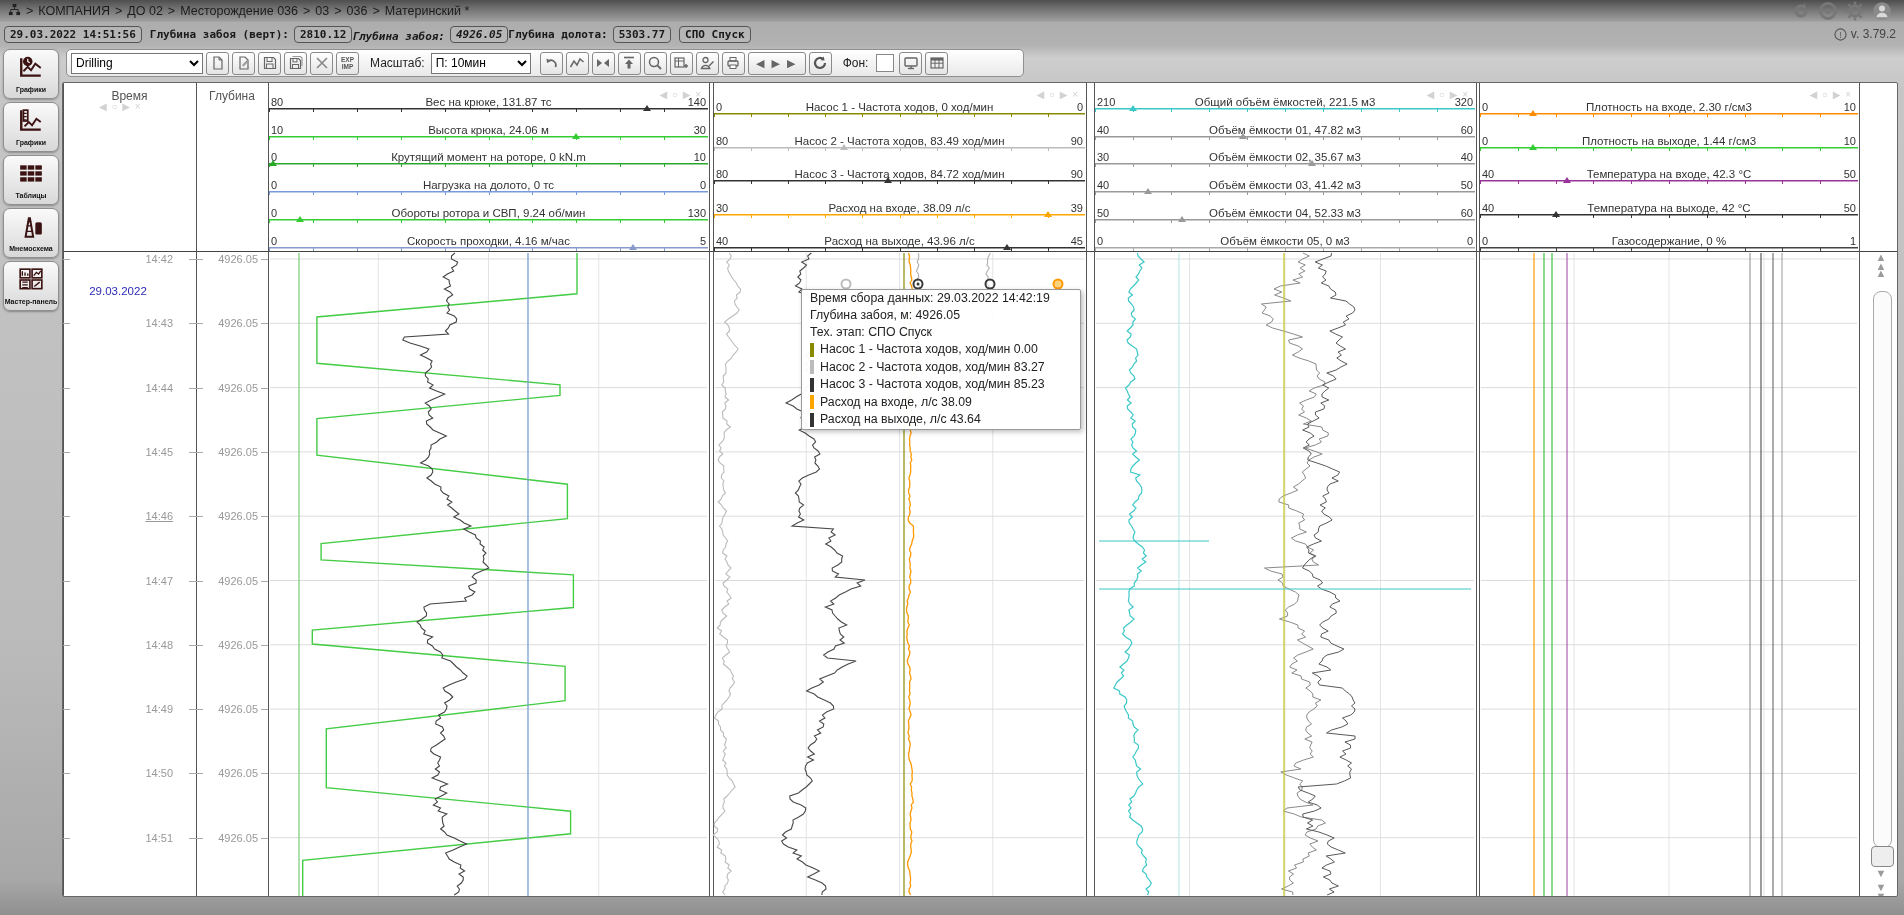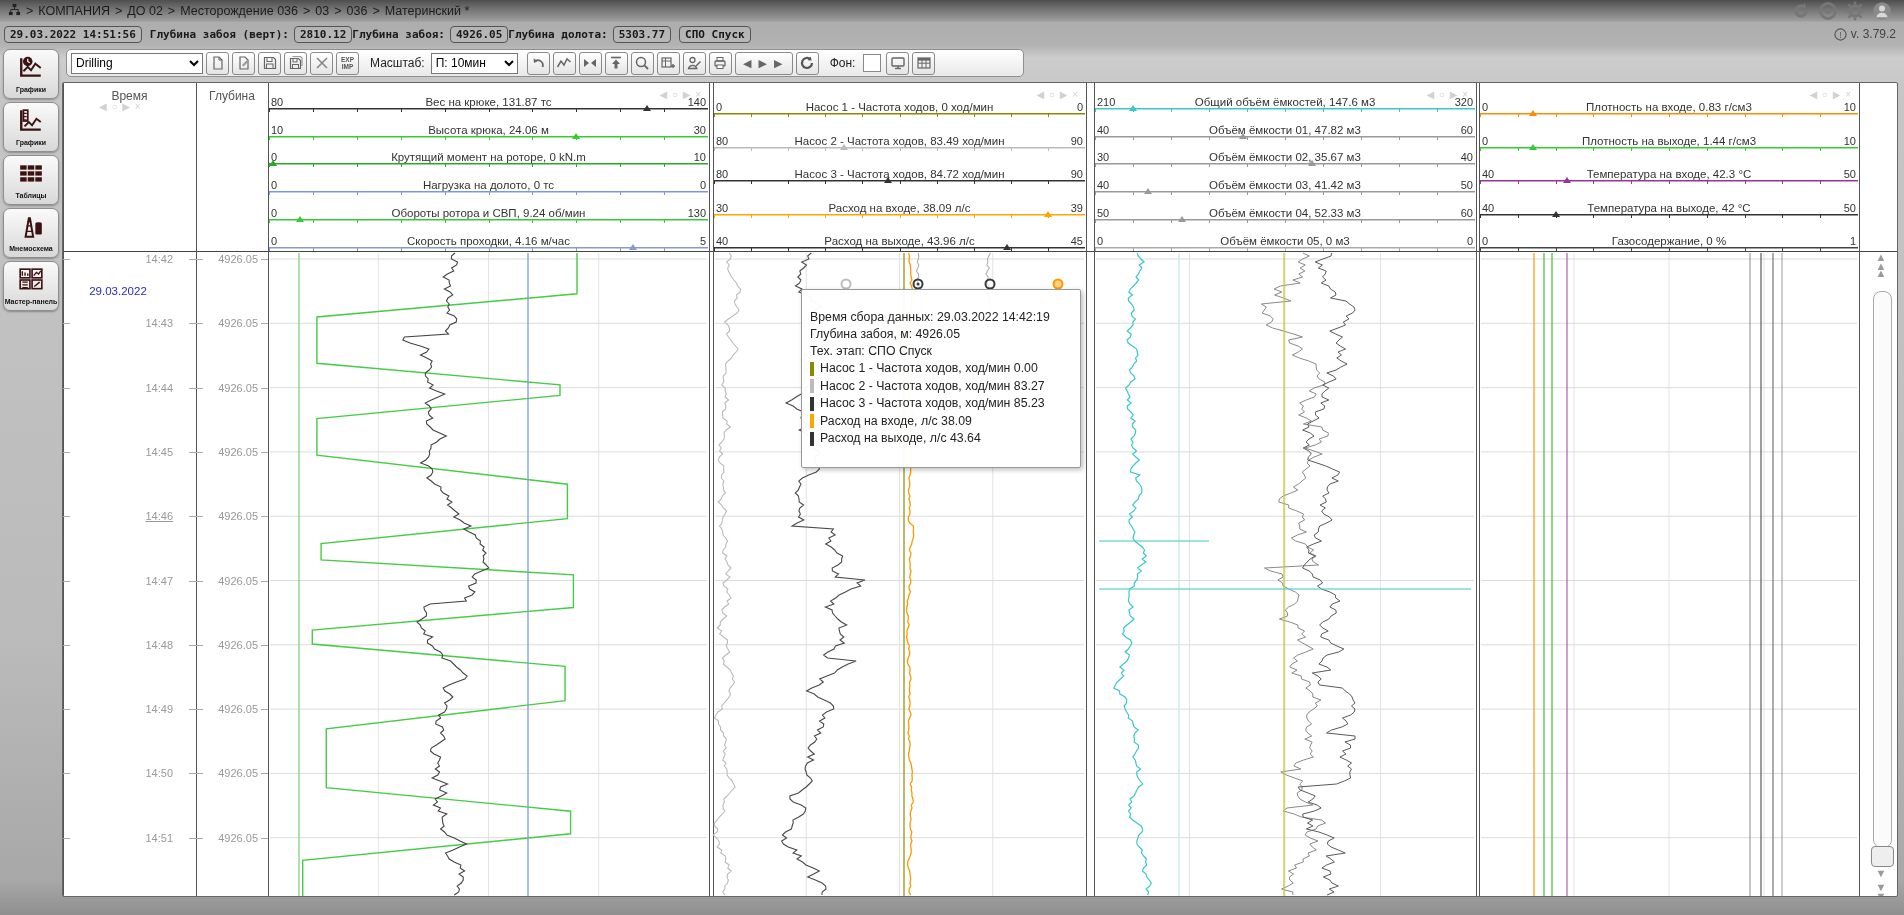--- a/index.html
+++ b/index.html
@@ -22,21 +22,21 @@
   
   #sidebar{position:absolute;left:3px;top:49px;width:56px;display:flex;flex-direction:column;gap:3px;}
   .side-btn{height:48px;border:1px solid #8f8f8f;border-radius:7px;background:linear-gradient(180deg,#fafafa,#d8d8d8);
     display:flex;flex-direction:column;align-items:center;justify-content:center;cursor:pointer;box-shadow:0 1px 2px rgba(0,0,0,0.3);}
   .side-btn .lbl{font-size:7px;font-weight:bold;color:#111;margin-top:1px;white-space:nowrap;}
   
   #toolbar{position:absolute;left:66px;top:49px;width:958px;height:28px;border:1px solid #909090;border-radius:5px;
     background:linear-gradient(180deg,#ffffff,#e9e9e9);display:flex;align-items:center;padding:0 4px;gap:3px;box-sizing:border-box;}
   .tb-select{height:21px;font-size:12px;border:1px solid #777;background:#fff;font-family:"Liberation Sans",sans-serif;}
   #mode-select{width:132px;}
-  #scale-select{width:87px;}
+  #scale-select{width:100px;}
   .tb-btn{width:23px;height:23px;border:1px solid #8a8a8a;border-radius:3px;background:linear-gradient(180deg,#ffffff,#e4e4e4);
     display:flex;align-items:center;justify-content:center;cursor:pointer;padding:0;flex:none;}
   .tb-btn svg{display:block;}
   .tb-label{font-size:12px;color:#222;margin:0 3px 0 8px;white-space:nowrap;}
   .tb-wide{width:58px;letter-spacing:2px;color:#666;font-size:11px;}
   #bg-swatch{width:16px;height:16px;border:1px solid #888;background:#fff;margin:0 2px;cursor:pointer;}
   .expimp{font-size:6.5px;font-weight:bold;color:#555;line-height:7px;text-align:center;}
   
   #main{position:absolute;left:62px;top:82px;width:1836px;height:815px;background:#fff;border:1px solid #666;
     border-radius:2px;box-sizing:border-box;overflow:hidden;}
@@ -50,21 +50,21 @@
   .hrow .hmax{position:absolute;right:2px;bottom:4px;font-size:11px;color:#333;}
   .hrow .hlabel{position:absolute;left:0;right:0;bottom:4px;text-align:center;font-size:11.5px;color:#333;}
   .hrow .ticks{position:absolute;left:0;right:0;bottom:0;height:4px;}
   .hrow .hmarker{position:absolute;bottom:1px;width:0;height:0;border-left:4px solid transparent;border-right:4px solid transparent;}
   .tlabel{position:absolute;font-size:11px;color:#999;}
   .date-label{position:absolute;font-size:11.5px;color:#2a2ab8;}
   .edge-tick{position:absolute;height:1px;width:7px;background:#aaa;}
   #curves-svg{position:absolute;left:0;top:168px;width:1836px;height:647px;}
   
   #tooltip{position:absolute;left:738px;top:206px;width:262px;background:rgba(255,255,255,0.96);
-    border:1px solid #999;border-radius:2px;box-shadow:2px 2px 5px rgba(0,0,0,0.25);padding:19px 8px;z-index:30;}
+    border:1px solid #999;border-radius:2px;box-shadow:2px 2px 5px rgba(0,0,0,0.25);padding:0 8px;z-index:30;}
   #tooltip .tline{font-size:12.3px;color:#222;line-height:17px;white-space:nowrap;}
   #tooltip .tser{display:flex;align-items:center;font-size:12.3px;color:#222;line-height:17.5px;white-space:nowrap;}
   #tooltip .tser .bar{width:4px;height:14px;margin-right:6px;flex:none;}
   
   .scroll-arrow{position:absolute;left:1806px;width:24px;text-align:center;color:#9a9a9a;font-size:11px;line-height:9px;cursor:pointer;user-select:none;}
   #vthumb{position:absolute;left:1810px;width:17px;border:1px solid #aaa;border-radius:8px;background:#fbfbfb;cursor:grab;}
   #vknob{position:absolute;left:1808px;width:21px;height:19px;border:1px solid #888;border-radius:4px;background:#eee;cursor:grab;}
 </style>
 </head>
 <body>
@@ -126,21 +126,21 @@
     </svg>
   <span>v. 3.79.2</span>
 </div>
 <div id="statusbar">
   <span class="sbox">29.03.2022 14:51:56</span>
   <span id="status-fields" style="display: flex; gap: 0; align-items: center;">
       <span style="display: flex; gap: 5px; align-items: center;">
         <span class="slabel">Глубина забоя (верт):</span>
         <span class="sbox">2810.12</span>
       </span>
-      <span style="display: flex; gap: 5px; align-items: center;">
+      <span style="display: flex; gap: 5px; align-items: flex-end; font-style: italic;">
         <span class="slabel">Глубина забоя:</span>
         <span class="sbox">4926.05</span>
       </span>
       <span style="display: flex; gap: 5px; align-items: center;">
         <span class="slabel">Глубина долота:</span>
         <span class="sbox">5303.77</span>
       </span>
     </span>
   <span class="sbox">СПО Спуск</span>
 </div>
@@ -424,21 +424,21 @@
           <span class="hlabel">Расход на выходе, 43.96 л/с</span>
           <div class="ticks" style="background-image: linear-gradient(rgb(51, 51, 51), rgb(51, 51, 51)), repeating-linear-gradient(90deg, rgb(51, 51, 51) 0px, rgb(51, 51, 51) 1px, transparent 1px, transparent 10%); background-size: 100% 1.5px, 100% 100%; background-repeat: no-repeat, repeat;"></div>
           <span class="hmarker" style="left: calc(79% - 4px); border-bottom: 6px solid rgb(51, 51, 51);"></span>
         </div>
       </div>
       <div class="track-header" style="left: 1032px; width: 380px;">
         <div class="watermark" style="z-index: 5;">◀ ○ ▶ ×</div>
         <div class="hrow">
           <span class="hmin">210</span>
           <span class="hmax">320</span>
-          <span class="hlabel">Общий объём ёмкостей, 147.6 м3</span>
+          <span class="hlabel">Общий объём ёмкостей, 221.5 м3</span>
           <div class="ticks" style="background-image: linear-gradient(rgb(60, 200, 200), rgb(60, 200, 200)), repeating-linear-gradient(90deg, rgb(60, 200, 200) 0px, rgb(60, 200, 200) 1px, transparent 1px, transparent 10%); background-size: 100% 1.5px, 100% 100%; background-repeat: no-repeat, repeat;"></div>
           <span class="hmarker" style="left: calc(10% - 4px); border-bottom: 6px solid rgb(60, 200, 200);"></span>
         </div>
         <div class="hrow">
           <span class="hmin">40</span>
           <span class="hmax">60</span>
           <span class="hlabel">Объём ёмкости 01, 47.82 м3</span>
           <div class="ticks" style="background-image: linear-gradient(rgb(153, 153, 153), rgb(153, 153, 153)), repeating-linear-gradient(90deg, rgb(153, 153, 153) 0px, rgb(153, 153, 153) 1px, transparent 1px, transparent 10%); background-size: 100% 1.5px, 100% 100%; background-repeat: no-repeat, repeat;"></div>
           <span class="hmarker" style="left: calc(39% - 4px); border-bottom: 6px solid rgb(153, 153, 153);"></span>
         </div>
@@ -468,21 +468,21 @@
           <span class="hmax">0</span>
           <span class="hlabel">Объём ёмкости 05, 0 м3</span>
           <div class="ticks" style="background-image: linear-gradient(rgb(170, 170, 170), rgb(170, 170, 170)), repeating-linear-gradient(90deg, rgb(170, 170, 170) 0px, rgb(170, 170, 170) 1px, transparent 1px, transparent 10%); background-size: 100% 1.5px, 100% 100%; background-repeat: no-repeat, repeat;"></div>
         </div>
       </div>
       <div class="track-header" style="left: 1417px; width: 378px;">
         <div class="watermark" style="z-index: 5;">◀ ○ ▶ ×</div>
         <div class="hrow">
           <span class="hmin">0</span>
           <span class="hmax">10</span>
-          <span class="hlabel">Плотность на входе, 0.83 г/см3</span>
+          <span class="hlabel">Плотность на входе, 2.30 г/см3</span>
           <div class="ticks" style="background-image: linear-gradient(rgb(255, 140, 0), rgb(255, 140, 0)), repeating-linear-gradient(90deg, rgb(255, 140, 0) 0px, rgb(255, 140, 0) 1px, transparent 1px, transparent 10%); background-size: 100% 1.5px, 100% 100%; background-repeat: no-repeat, repeat;"></div>
           <span class="hmarker" style="left: calc(14% - 4px); border-bottom: 6px solid rgb(255, 140, 0);"></span>
         </div>
         <div class="hrow">
           <span class="hmin">0</span>
           <span class="hmax">10</span>
           <span class="hlabel">Плотность на выходе, 1.44 г/см3</span>
           <div class="ticks" style="background-image: linear-gradient(rgb(51, 204, 51), rgb(51, 204, 51)), repeating-linear-gradient(90deg, rgb(51, 204, 51) 0px, rgb(51, 204, 51) 1px, transparent 1px, transparent 10%); background-size: 100% 1.5px, 100% 100%; background-repeat: no-repeat, repeat;"></div>
           <span class="hmarker" style="left: calc(14% - 4px); border-bottom: 6px solid rgb(51, 204, 51);"></span>
         </div>

